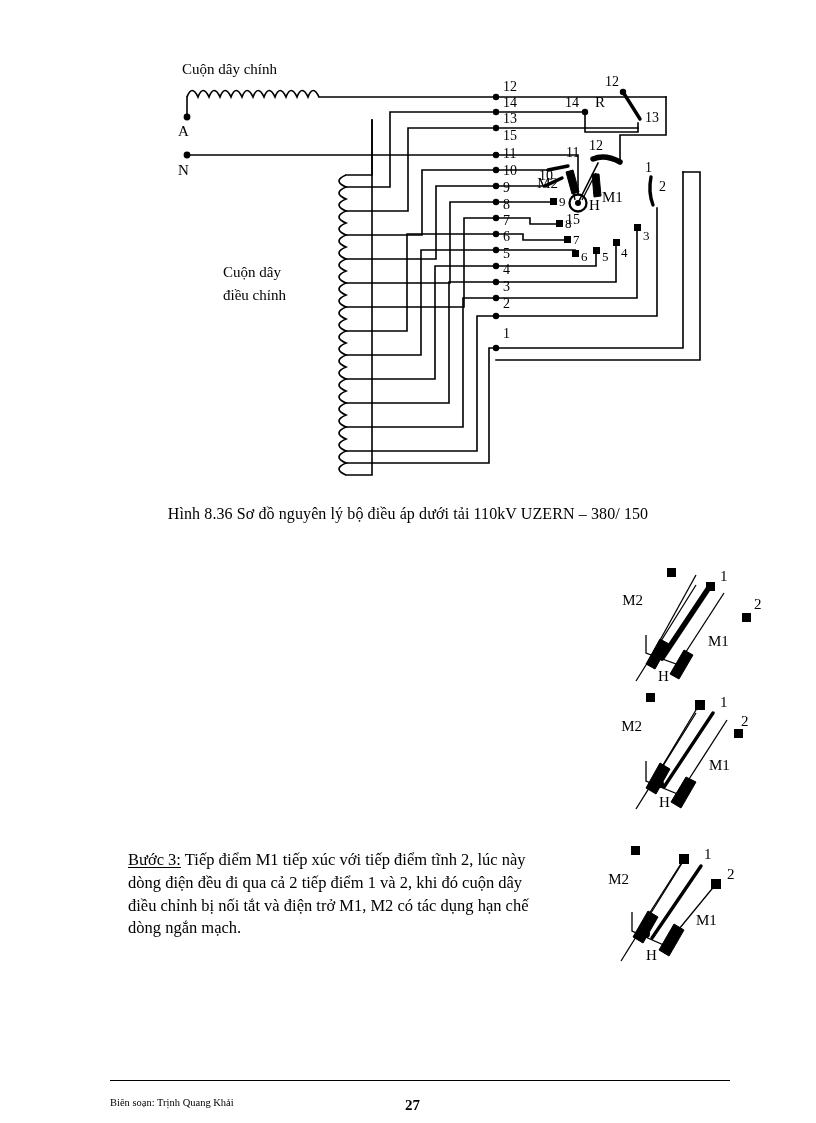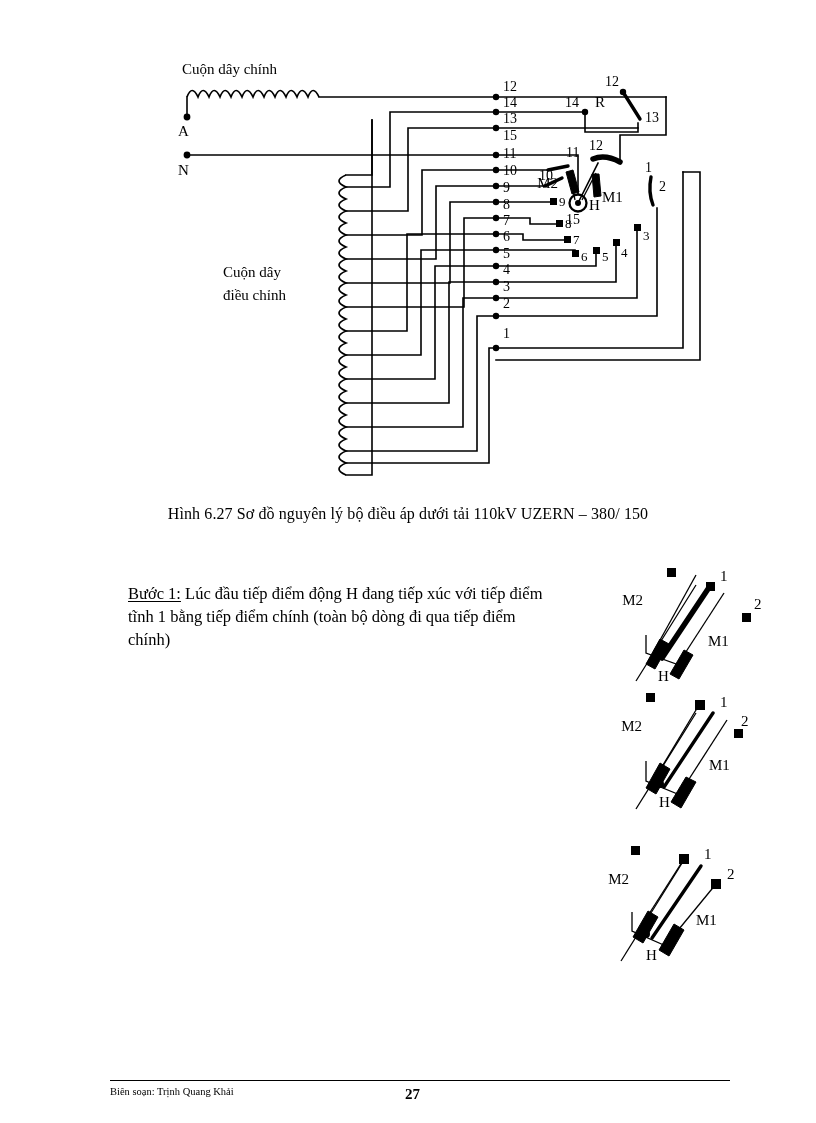--- a/index.html
+++ b/index.html
@@ -123,21 +123,21 @@
     fill: #000;
   }
 
   
   #footer {
     position: absolute;
     left: 110px;
     top: 1080px;
     width: 620px;
     border-top: 1.4px solid #000;
-    padding-top: 5px;
+    padding-top: 16px;
     font-size: 10.5px;
   }
   #footer-inner {
     position: relative;
     height: 16px;
   }
   #footer-author {
     position: absolute;
     left: 0;
     top: 0;
@@ -327,25 +327,22 @@
 
       <path class="wire-thin" d="M582 200 L596 173"></path>
       <path class="res-body" d="M592 174 l7 0 l2 22 l-7 1 z"></path>
       <text class="fig-label" x="602" y="202">M1</text>
 
       <path class="wire" d="M683 172 L700 172 L700 360 L496 360"></path>
 
     </svg>
   </div>
 
-  <div id="caption">Hình 6.27  Sơ đồ nguyên lý bộ điều áp dưới tải 110kV UZERN – 380/ 150</div>
-
-  <div class="step-block" id="step-1">
-    <span class="step-label">Bước 1:</span><span> Lúc đầu tiếp điểm động H đang tiếp xúc với tiếp điểm tĩnh 1 bằng tiếp điểm chính (toàn bộ dòng đi qua tiếp điểm chính)</span>
-  </div>
+  <div id="caption">Hình 8.36  Sơ đồ nguyên lý bộ điều áp dưới tải 110kV UZERN – 380/ 150</div>
+
 
   <div class="step-fig" id="step-fig-1">
     <svg width="190" height="135" viewBox="0 0 190 135">
 
       <rect class="sq" x="71" y="15" width="9" height="9"></rect>
       <rect class="sq" x="110" y="29" width="9" height="9"></rect>
       <text class="sf-label" x="124" y="28">1</text>
       <rect class="sq" x="146" y="60" width="9" height="9"></rect>
       <text class="sf-label" x="158" y="56">2</text>
 
@@ -385,20 +382,23 @@
       <path class="res-body" d="M90 92 l10 5 l-15 26 l-10 -6 z"></path>
       <text class="sf-label" x="113" y="85">M1</text>
 
       <path class="wire-thin" d="M50 76 L50 96 L84 110 L93 96"></path>
       <path class="wire-thin" d="M40 124 L100 28"></path>
       <circle class="dot" cx="64" cy="99" r="4"></circle>
       <text class="sf-label" x="63" y="122">H</text>
     </svg>
   </div>
 
+  <div class="step-block" id="step-3">
+    <span class="step-label">Bước 3:</span><span> Tiếp điểm M1 tiếp xúc với tiếp điểm tĩnh 2, lúc này dòng điện đều đi qua cả 2 tiếp điểm 1 và 2, khi đó cuộn dây điều chỉnh bị nối tắt và điện trở M1, M2 có tác dụng hạn chế dòng ngắn mạch.</span>
+  </div>
 
   <div class="step-fig" id="step-fig-3">
     <svg width="190" height="140" viewBox="0 0 190 140">
       <rect class="sq" x="35" y="18" width="9" height="9"></rect>
       <rect class="sq" x="83" y="26" width="10" height="10"></rect>
       <text class="sf-label" x="108" y="31">1</text>
       <rect class="sq" x="115" y="51" width="10" height="10"></rect>
       <text class="sf-label" x="131" y="51">2</text>
 
       <path class="wire-thin" d="M44 100 L88 31"></path>

